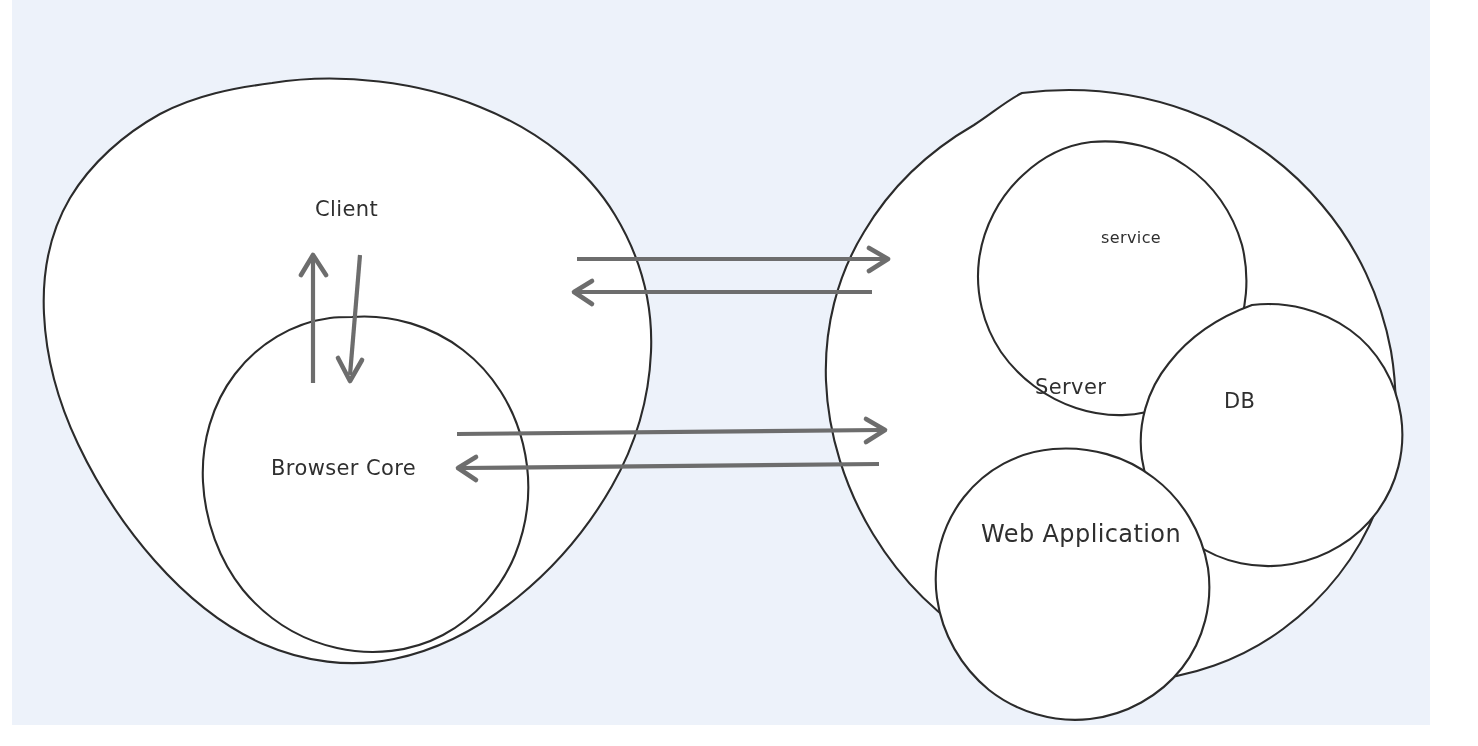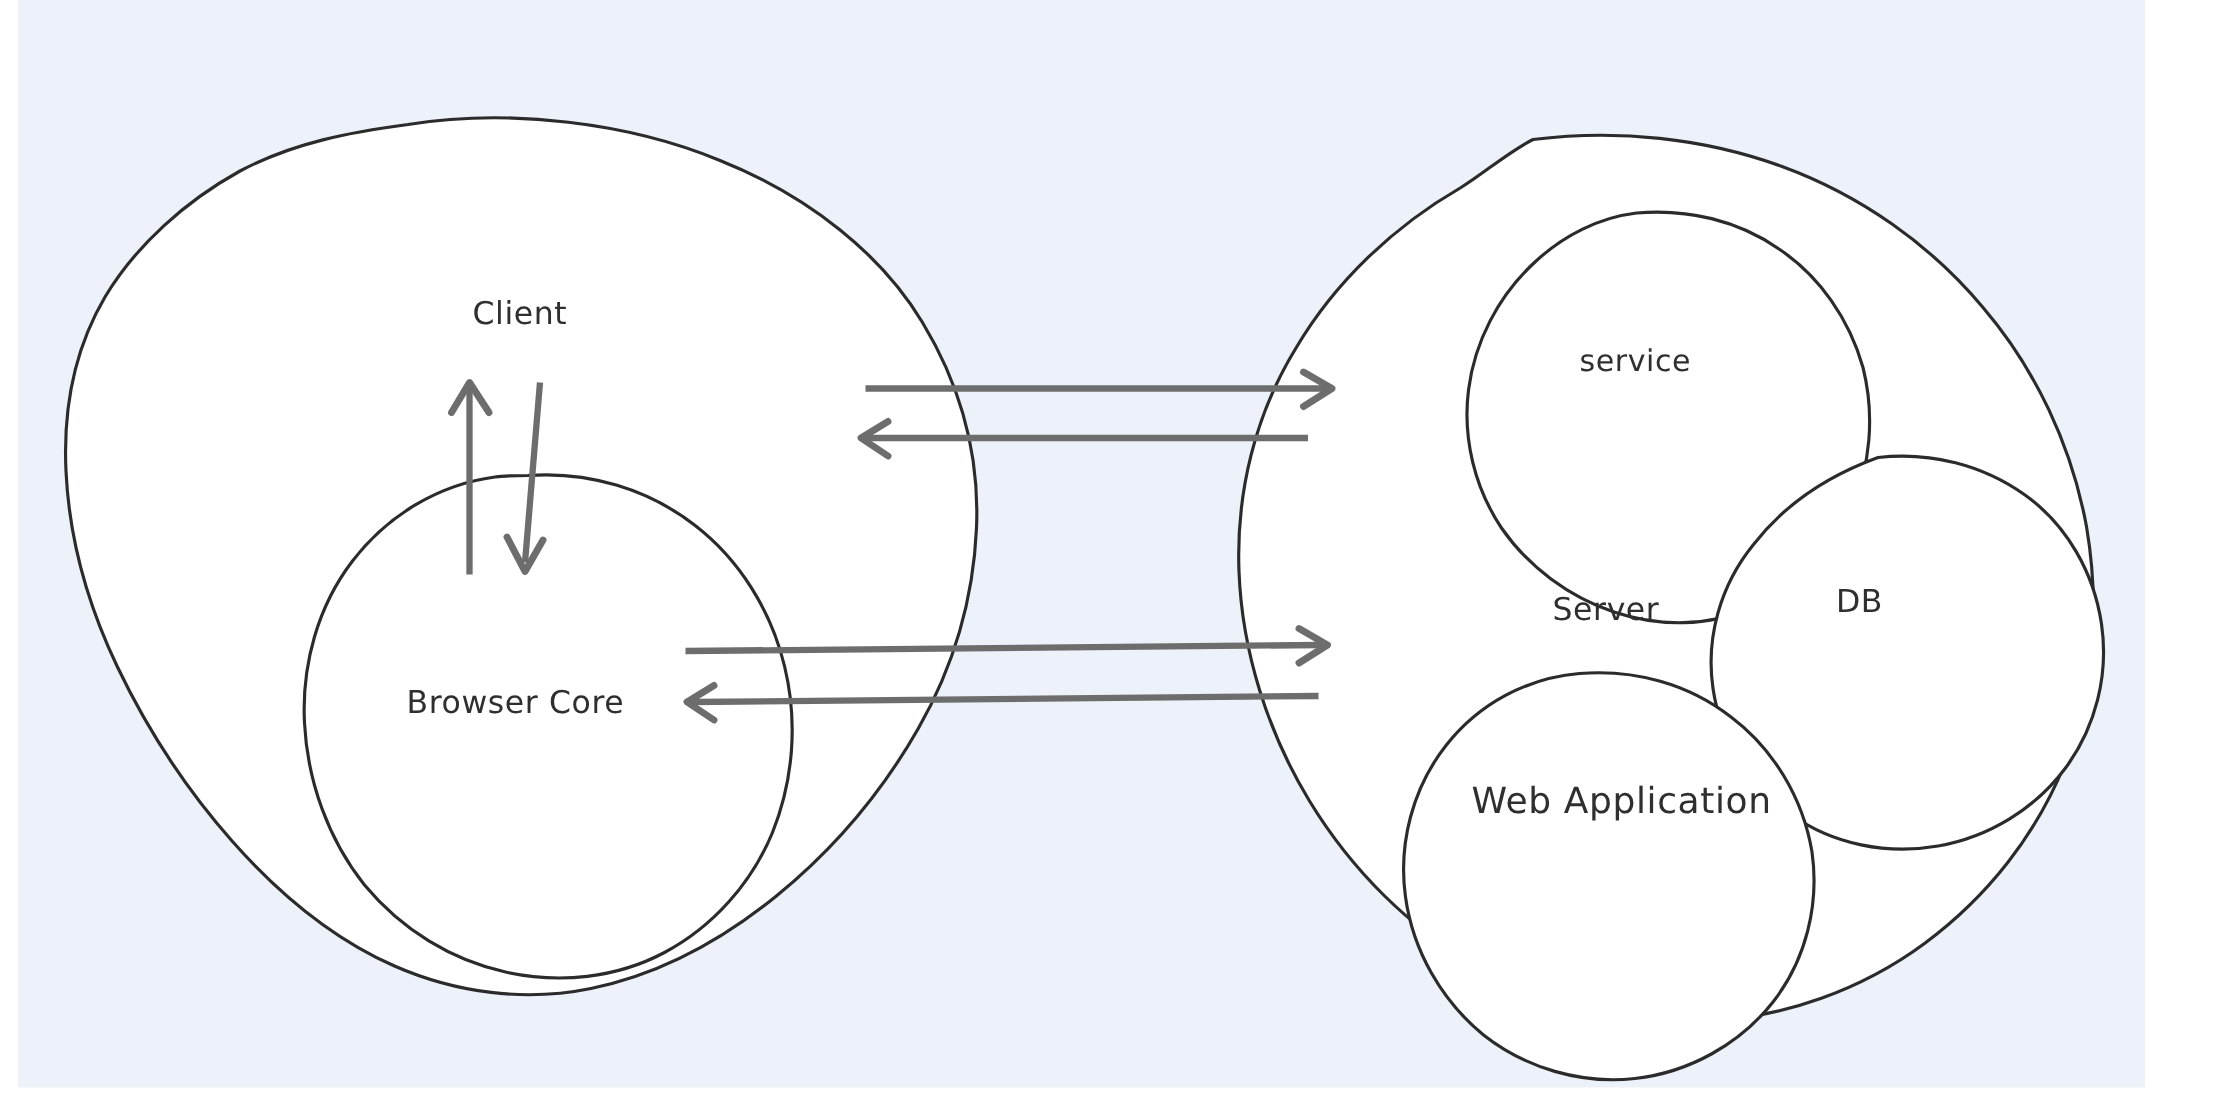--- a/index.html
+++ b/index.html
@@ -64,22 +64,22 @@
   .lbl {
     position: absolute;
     color: #2f2f2f;
     font-family: "DejaVu Sans", sans-serif;
     white-space: nowrap;
     letter-spacing: 0.4px;
     -webkit-font-smoothing: antialiased;
   }
   .lbl-client   { left: 315px; top: 197px; font-size: 21px; }
   .lbl-browser  { left: 271px; top: 456px; font-size: 21px; text-align: right; }
-  .lbl-service  { left: 1053px; top: 228px; font-size: 20px; }
-  .lbl-server   { left: 1035px; top: 375px; font-size: 21px; margin-top: 19px; }
+  .lbl-service  { left: 1101px; top: 228px; font-size: 16px; }
+  .lbl-server   { left: 1035px; top: 375px; font-size: 21px; }
   .lbl-db       { left: 1224px; top: 389px; font-size: 21px; }
   .lbl-webapp   { left: 981px; top: 520px; font-size: 24px; }
 </style>
 </head>
 <body>
 
 <div id="canvas">
 
   <div id="bgplate"></div>
 

